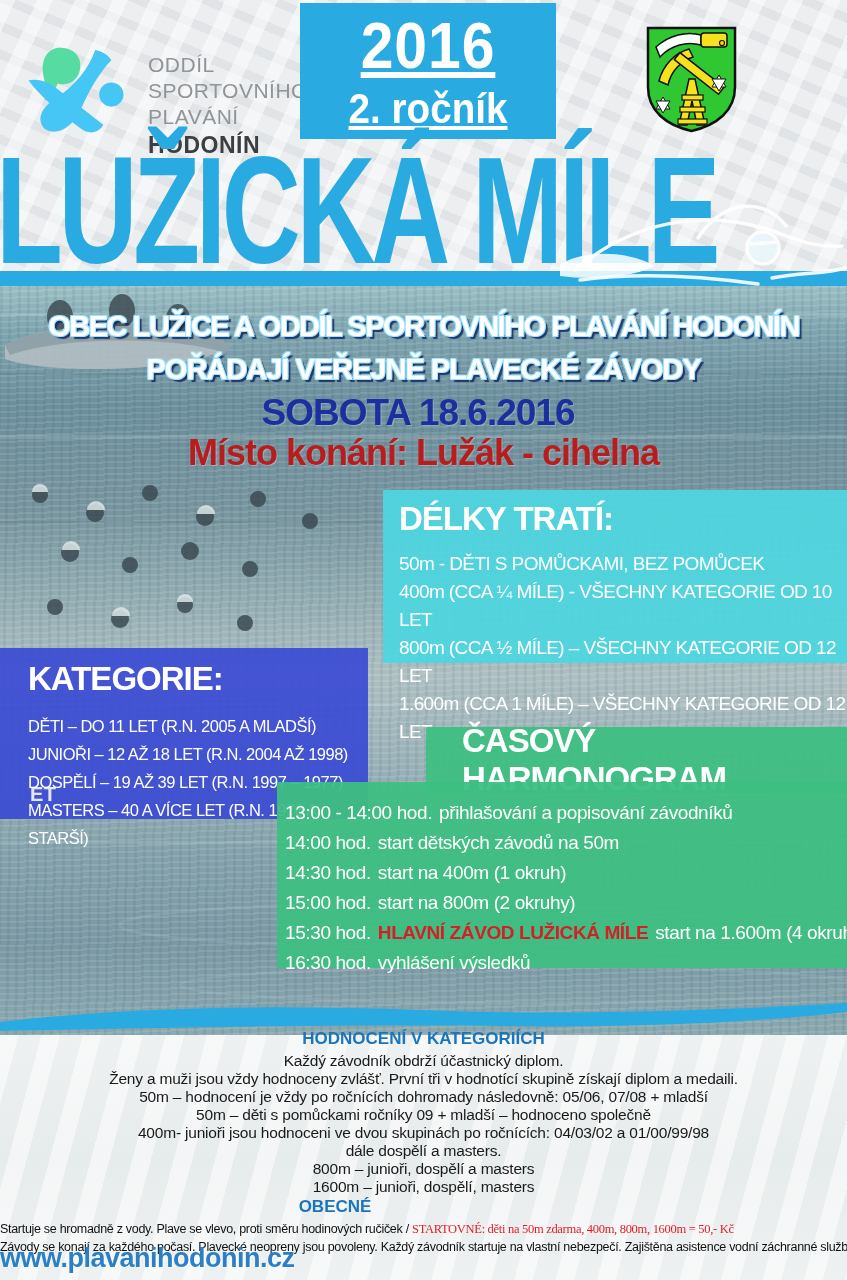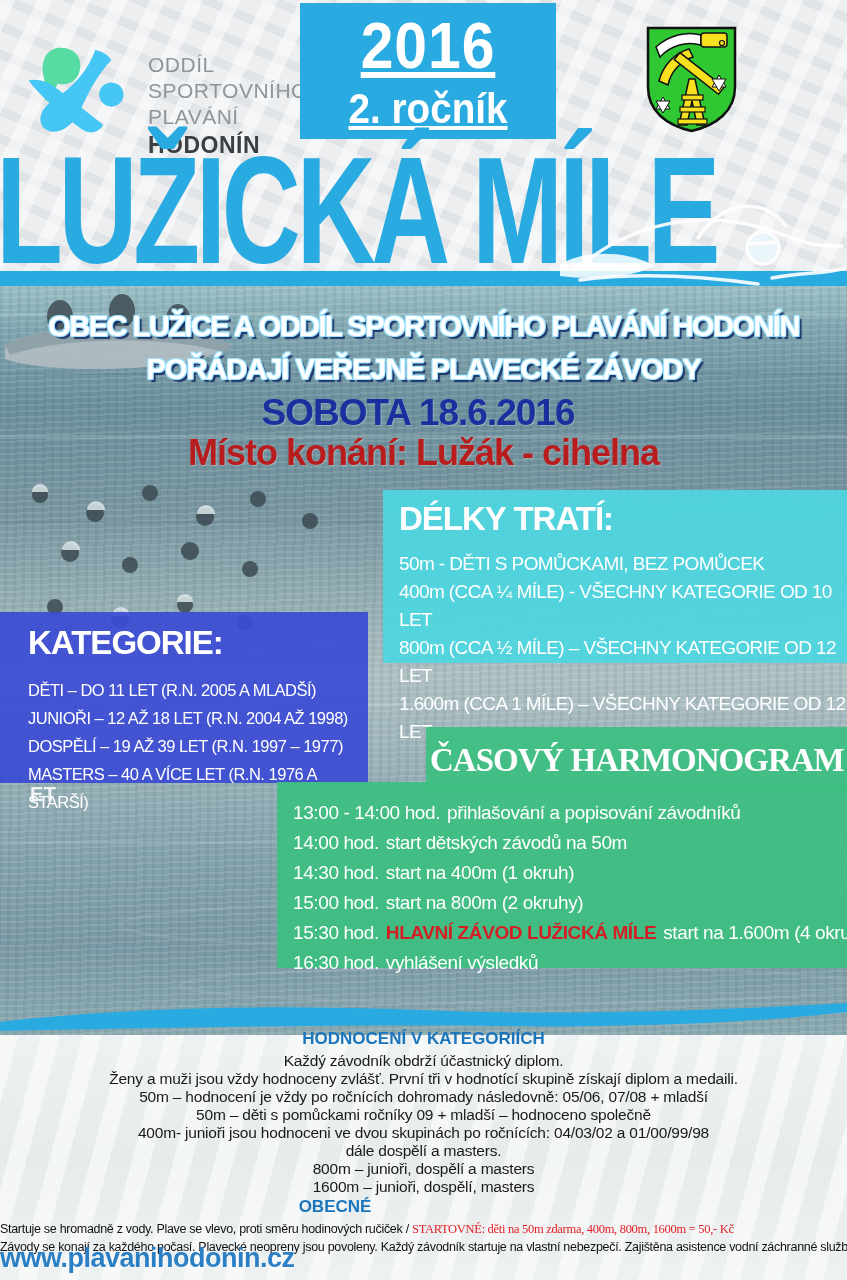--- a/index.html
+++ b/index.html
@@ -68,33 +68,33 @@
     text-shadow:1px 1px 0 rgba(255,255,255,.25);
   }
   
   .box-tracks{
     position:absolute;left:383px;top:490px;width:464px;height:173px;
     background:rgba(77,214,224,.93);color:#fff;box-sizing:border-box;padding:10px 0 0 16px;
   }
   .box-heading{font-size:33px;font-weight:bold;letter-spacing:-1px;}
   .box-tracks .box-list{margin-top:12px;font-size:19px;line-height:28px;letter-spacing:-.6px;}
   .box-categories{
-    position:absolute;left:0;top:612px;width:368px;height:171px;
+    position:absolute;left:0;top:648px;width:368px;height:171px;
     background:rgba(59,75,212,.92);color:#fff;box-sizing:border-box;padding:12px 0 0 28px;
   }
   .box-categories .box-list{margin-top:14px;font-size:16.5px;line-height:28px;letter-spacing:-.5px;}
   .fragment-et{position:absolute;left:30px;top:783px;font-size:20px;color:rgba(255,255,255,.85);font-weight:bold;letter-spacing:.5px;}
   .box-schedule-head{
     position:absolute;left:426px;top:727px;width:421px;height:66px;
     background:rgba(62,191,130,.95);color:#fff;box-sizing:border-box;
-    display:flex;align-items:center;padding-left:4px;font-family:Liberation Serif, serif;
+    display:flex;align-items:center;padding-left:36px;
   }
   .box-schedule-body{
     position:absolute;left:277px;top:782px;width:570px;height:186px;
-    background:rgba(62,191,130,.95);color:#fff;box-sizing:border-box;padding:16px 0 0 16px;
+    background:rgba(62,191,130,.95);color:#fff;box-sizing:border-box;padding:16px 0 0 8px;
   }
   .sched-row{font-size:19px;line-height:30px;letter-spacing:-.4px;white-space:nowrap;}
   .sched-time{margin-right:7px;}
   .sched-highlight{color:#d41f26;font-weight:bold;margin-right:7px;}
   
   .wave-divider{position:absolute;left:0;top:1000px;width:847px;height:34px;}
   
   .eval{position:absolute;left:0;top:1029px;width:847px;text-align:center;color:#1a1a1a;}
   .eval-heading{font-size:17px;font-weight:bold;color:#1b75bc;margin-bottom:3px;}
   .eval-line{font-size:15.5px;line-height:18px;letter-spacing:-.2px;}

